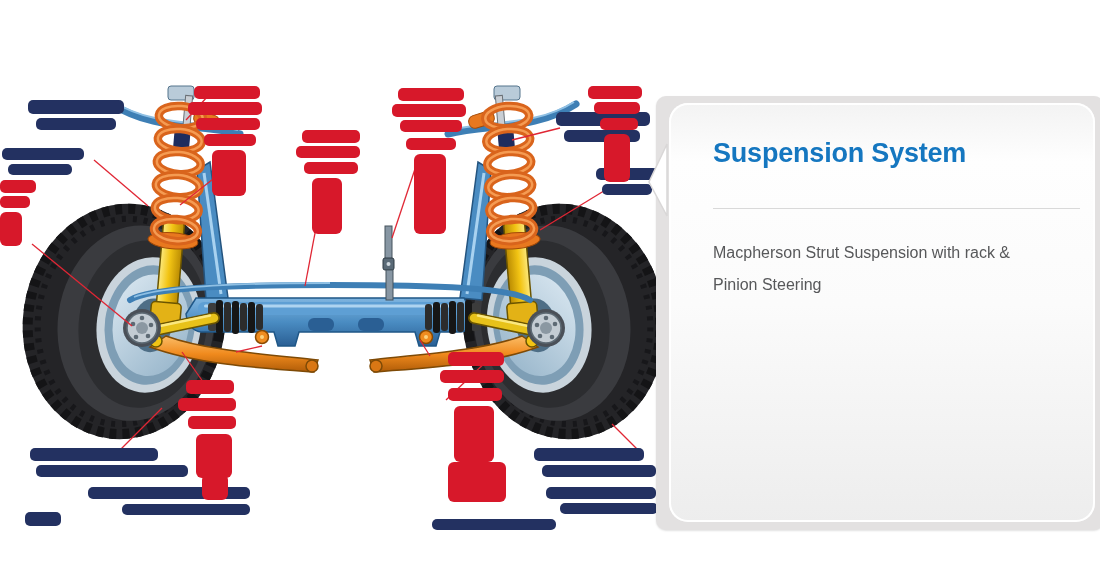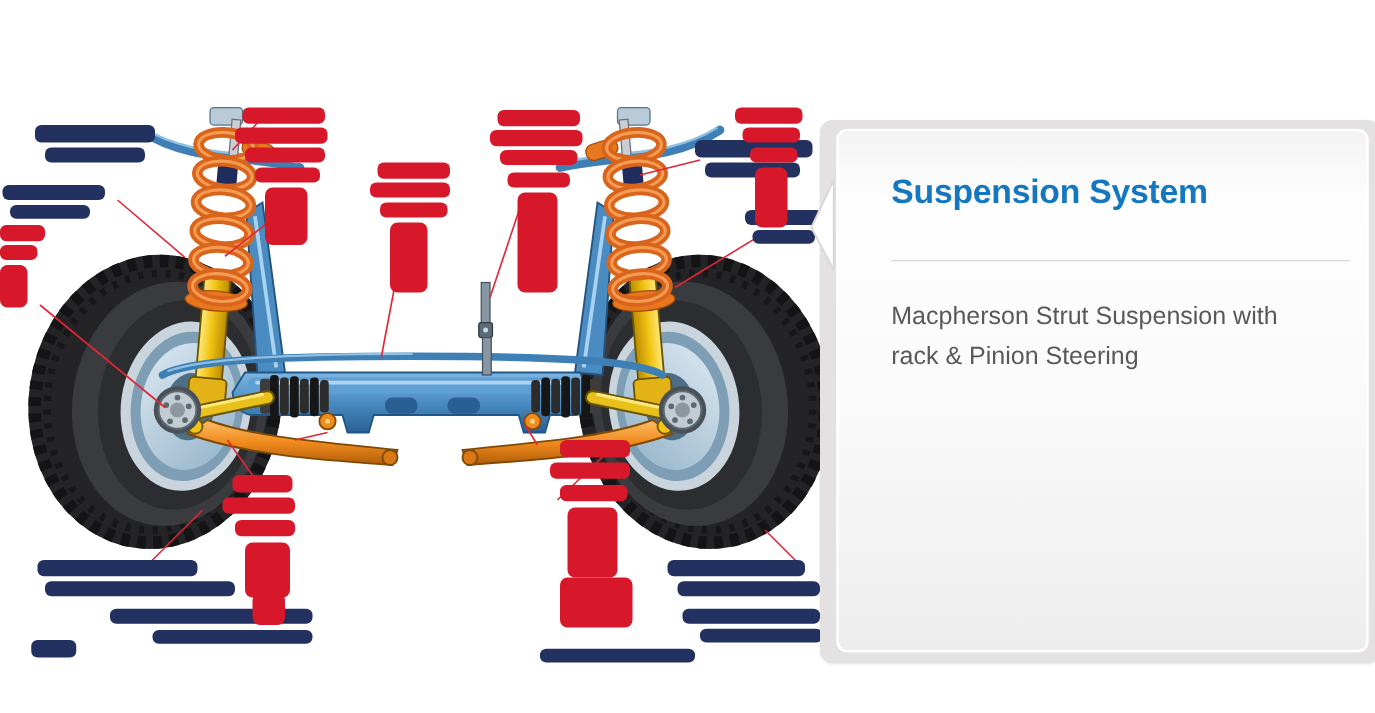--- a/index.html
+++ b/index.html
@@ -12,33 +12,33 @@
 
   
   .card-outer{
     position:absolute;left:656px;top:96px;width:448px;height:434px;
     background:#e3e1e1;border-radius:10px;
     box-shadow:0 1px 2px rgba(0,0,0,0.12);
   }
   .card-inner{
     position:absolute;left:13px;top:7px;right:9px;bottom:8px;
     background:linear-gradient(180deg,#f3f3f3 0%,#fefefe 14%,#fbfbfb 48%,#ededed 100%);
-    border-radius:9px;
+    border-radius:19px;
     box-shadow:inset 0 0 0 2px #ffffff;
   }
   .notch{position:absolute;left:-8px;top:46px;}
   .card-title{
     margin:34px 15px 0 44px;
     font-size:27px;line-height:33px;font-weight:bold;letter-spacing:-0.2px;
     color:#1577c0;
   }
   .divider{height:1px;background:#d9d9d9;margin:38px 15px 0 44px;}
   .card-desc{
     margin:28px 60px 0 44px;max-width:352px;
-    font-size:20px;line-height:32px;font-weight:normal;
+    font-size:16px;line-height:32px;font-weight:normal;
     color:#57585a;
   }
 </style>
 </head>
 <body>
 
 <div class="stage">
 
   <div class="illustration-wrap" role="img" aria-label="Cutaway illustration of a front Macpherson strut suspension: two tilted wheels, yellow shock absorber struts with orange coil springs, blue subframe with stabilizer bar and rack and pinion steering with black bellows, orange lower control arms, annotated with navy and red part labels joined by thin red leader lines">
     <svg width="660" height="570" viewBox="0 0 660 570" xmlns="http://www.w3.org/2000/svg">

